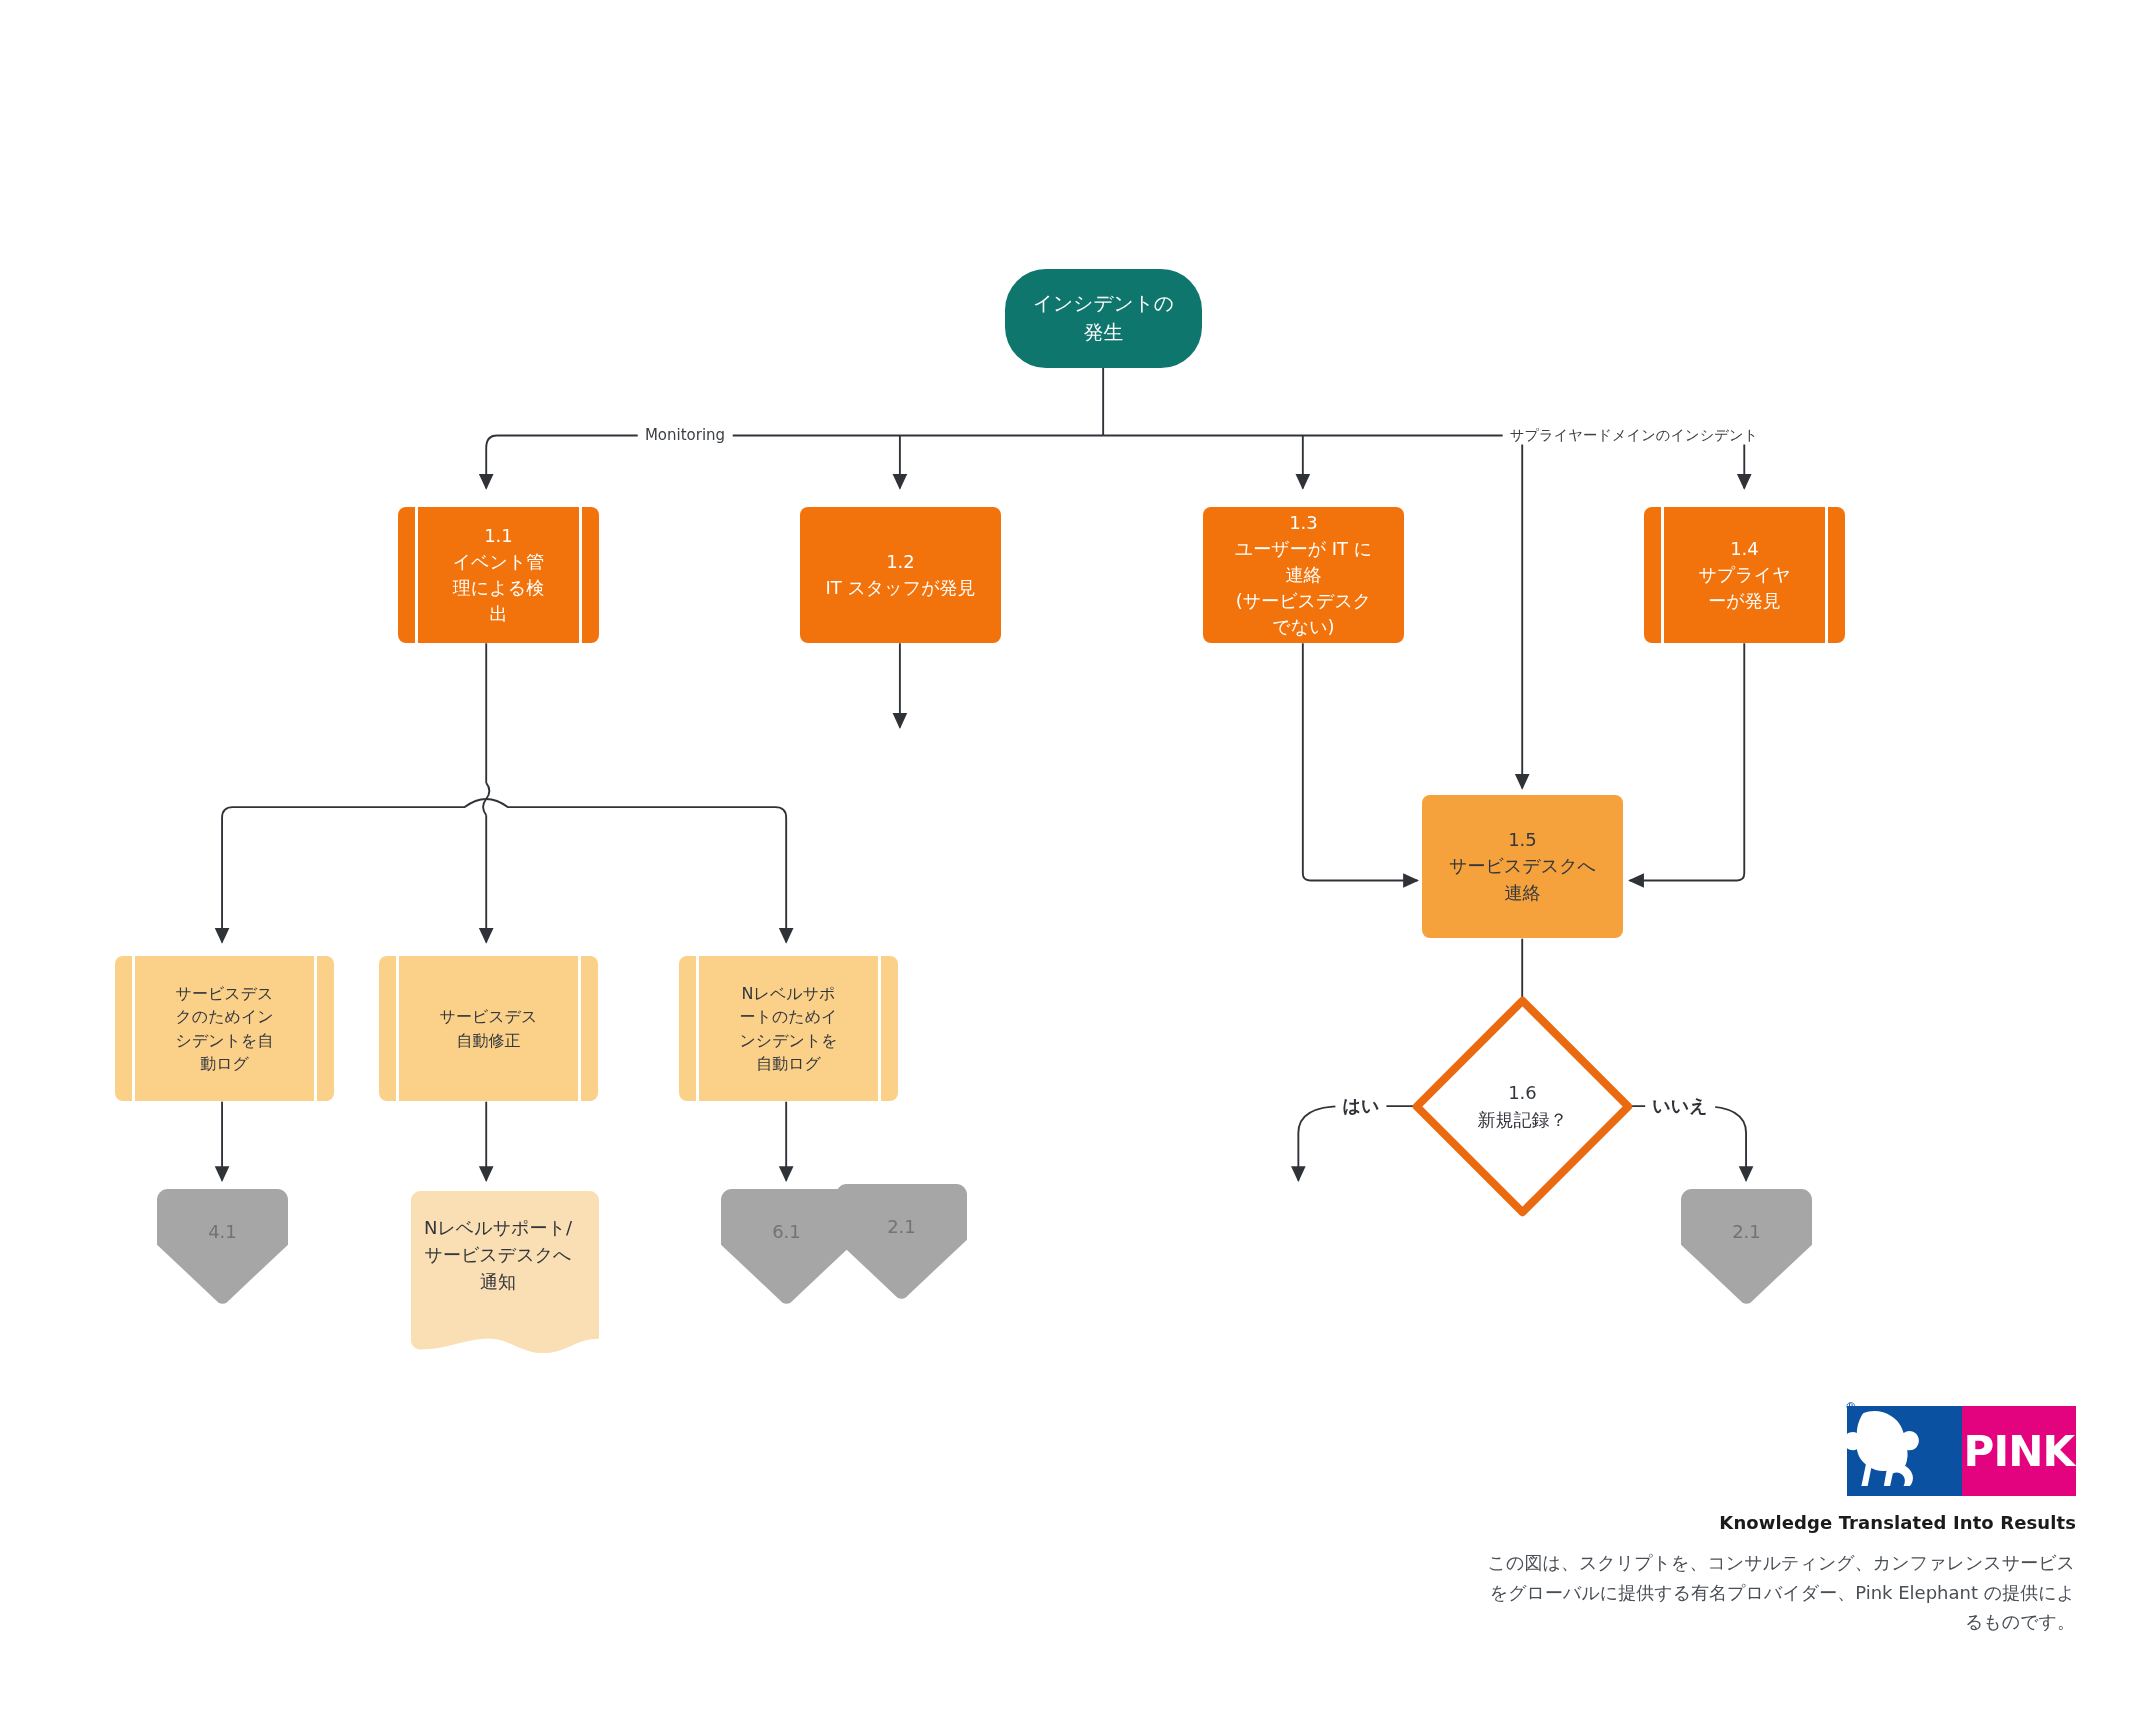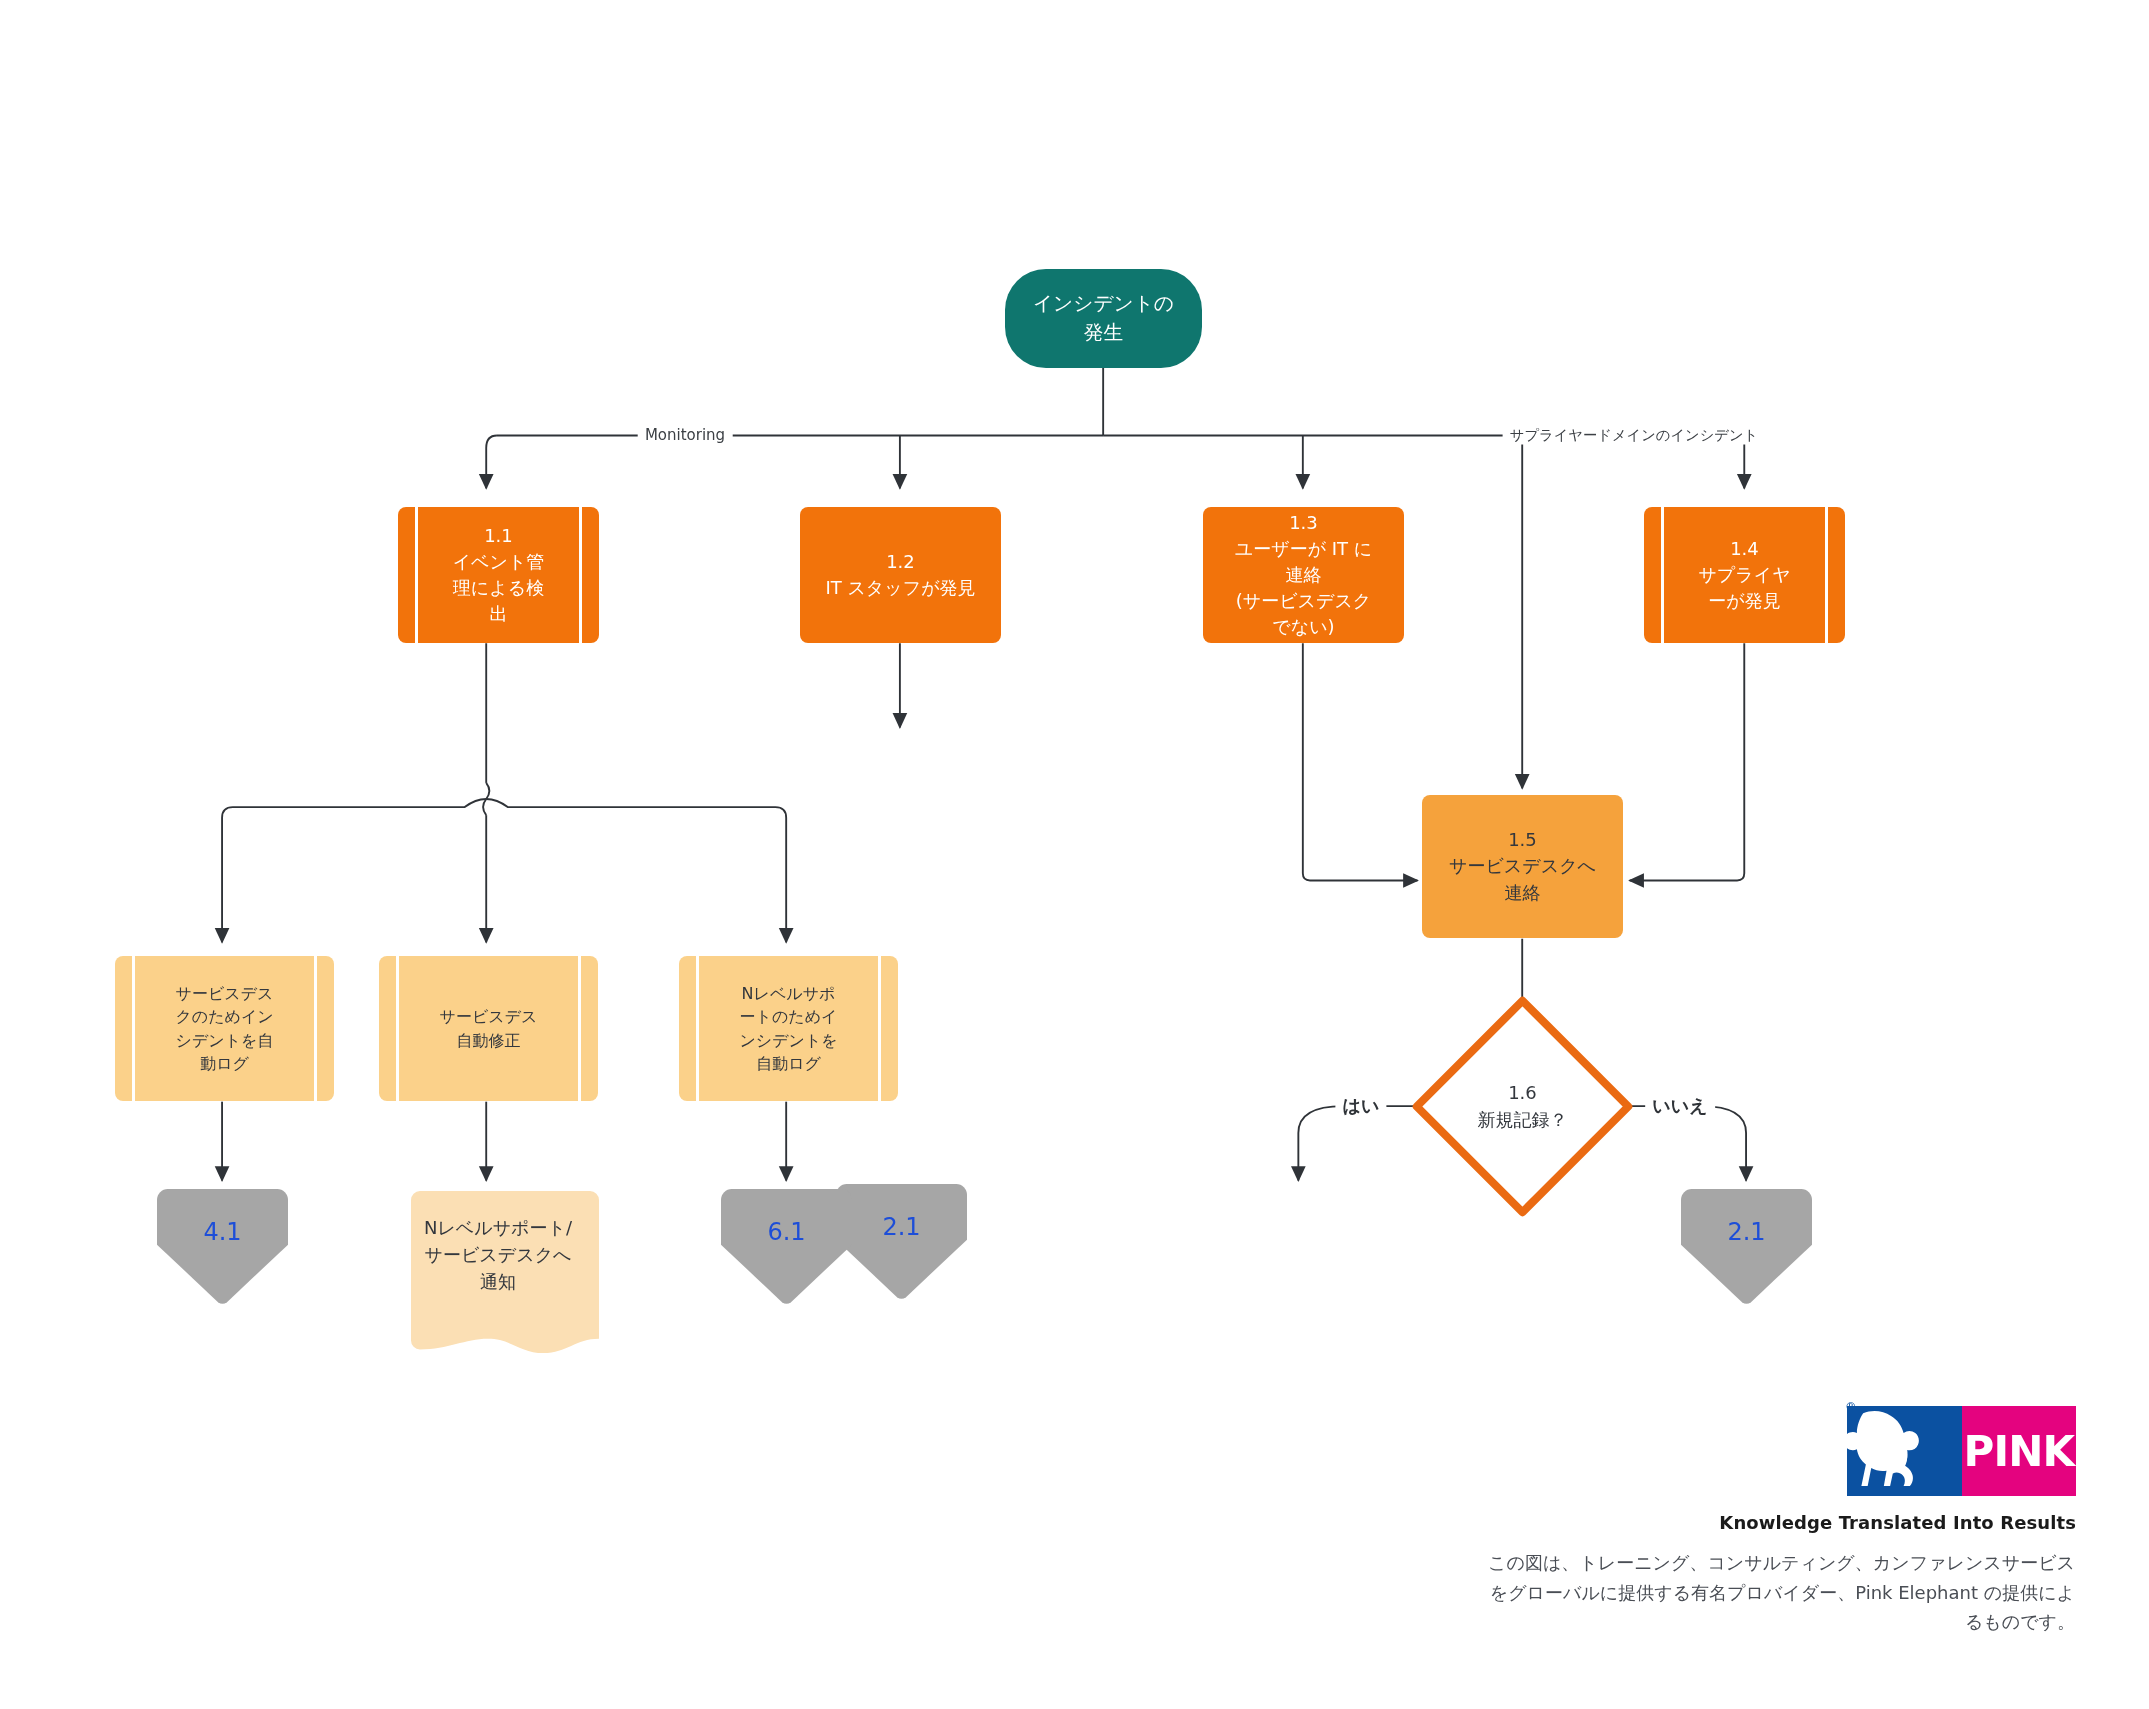--- a/index.html
+++ b/index.html
@@ -60,21 +60,21 @@
   .diamond-txt{
     position:absolute;left:0;top:0;right:0;bottom:0;display:flex;
     align-items:center;justify-content:center;text-align:center;
     font-size:18px;color:#33373d;line-height:1.45;white-space:pre-line;
   }
   
   .shield{position:absolute;}
   .shield-txt{
     position:absolute;left:0;top:0;right:0;bottom:0;
     display:flex;align-items:center;justify-content:center;
-    color:#1d4ed8;font-size:24px;padding-bottom:30px;box-sizing:border-box;
+    color:#737373;font-size:18px;padding-bottom:30px;box-sizing:border-box;
   }
   
   .doc{position:absolute;padding-left:14px;}
   .doc-txt{
     position:absolute;left:0;top:0;right:0;bottom:0;
     display:flex;align-items:center;justify-content:center;text-align:center;
     color:#33373d;font-size:18px;line-height:1.5;white-space:pre-line;
     padding-bottom:36px;box-sizing:border-box;
   }
 
@@ -254,16 +254,16 @@
           <path d="M64 44 c3 6 4 13 2 19 c-1 4 -4 8 -8 10 l-2 -5 c3 -2 5 -5 6 -9 c1 -5 1 -10 -1 -14 Z"></path>
           <path d="M28 20 l10 4 l-9 5 Z M40 14 l9 6 l-10 3 Z M14 32 l9 3 l-8 5 Z"></path>
           <circle cx="47" cy="30" r="3.4"></circle>
         </g>
       </svg>
     </div>
     <div class="logo-mag"></div>
     <div class="logo-pink-txt">PINK</div>
   </div>
   <div class="tagline">Knowledge Translated Into Results</div>
-  <div class="disclaimer">この図は、トレーニング、コンサルティング、カンファレンスサービスをグローバルに提供する有名プロバイダー、Pink Elephant の提供によるものです。</div>
+  <div class="disclaimer">この図は、スクリプトを、コンサルティング、カンファレンスサービスをグローバルに提供する有名プロバイダー、Pink Elephant の提供によるものです。</div>
 
 </div>
 
 
 </body></html>

